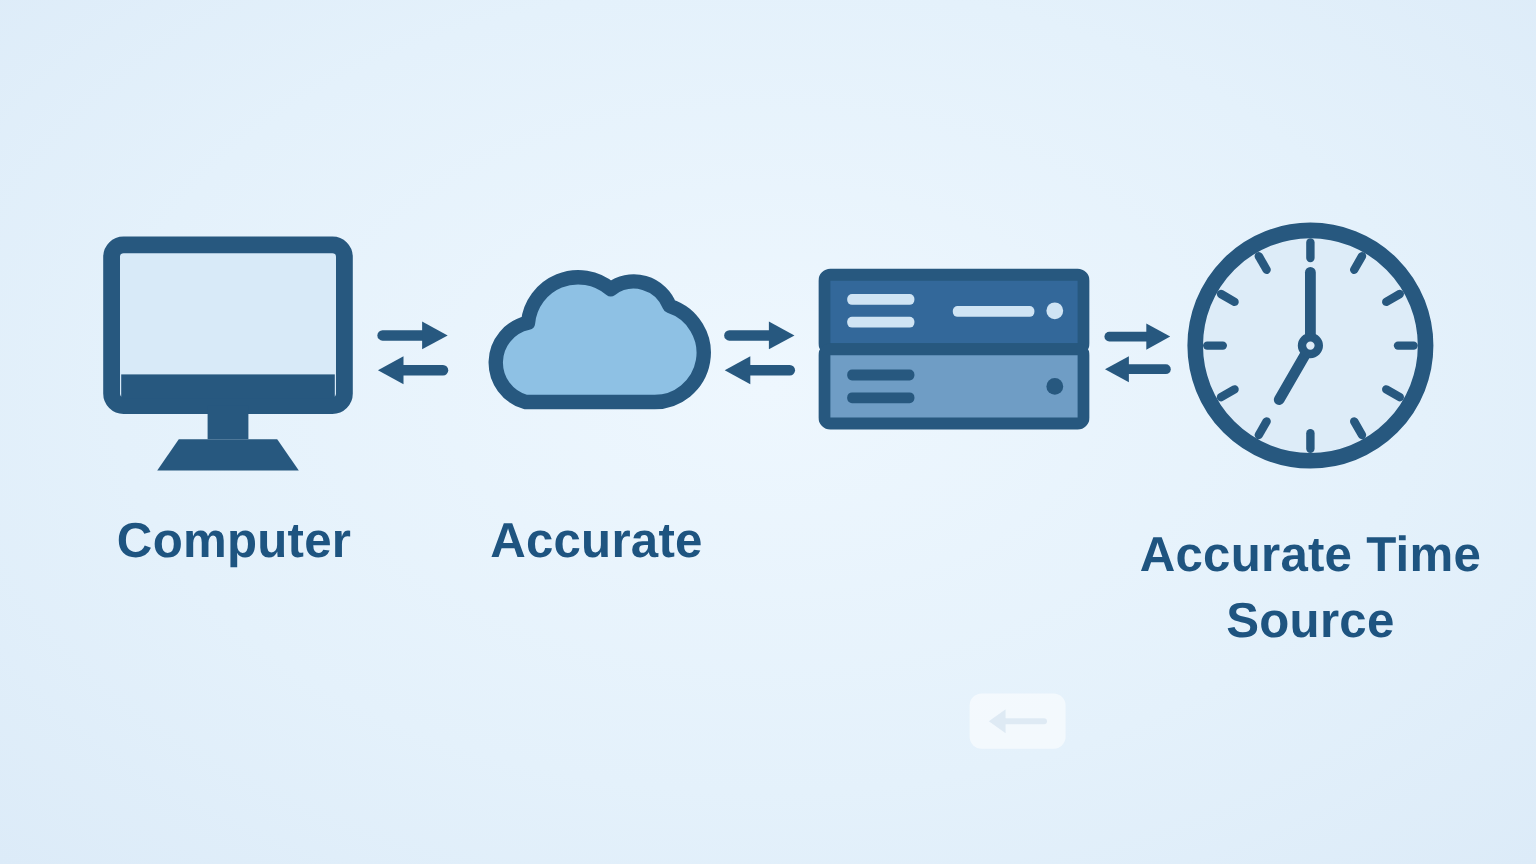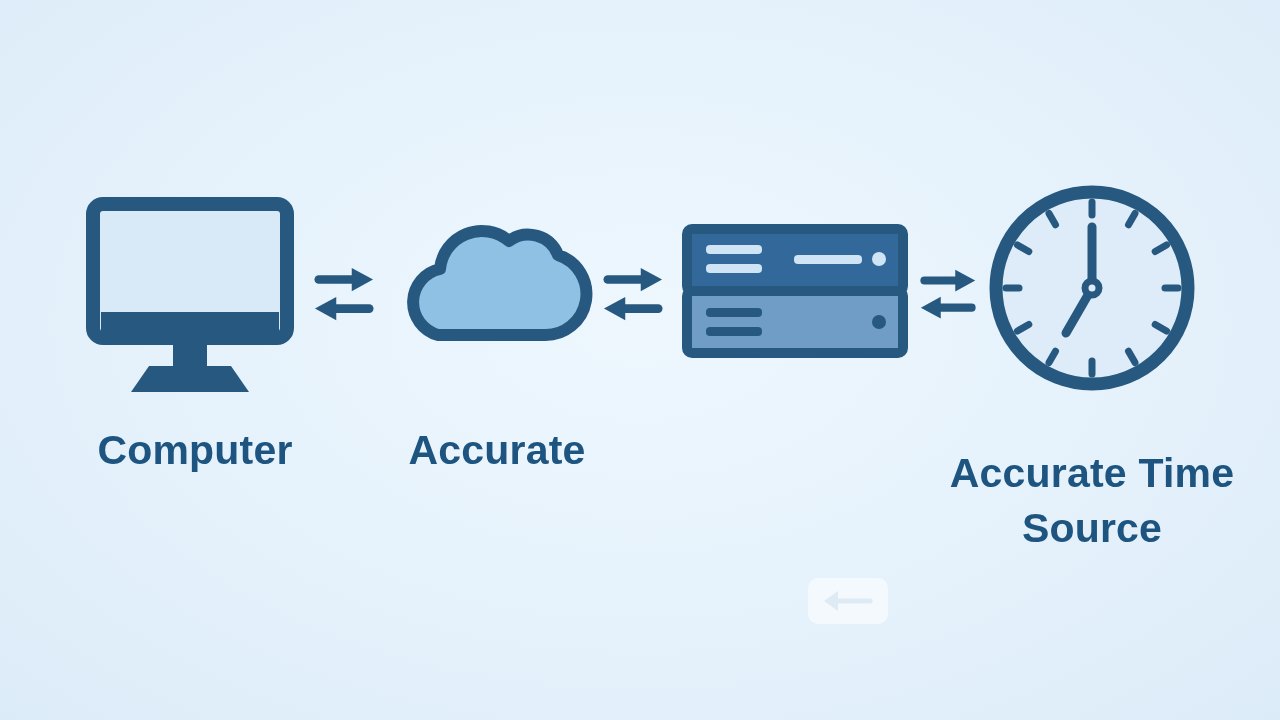--- a/index.html
+++ b/index.html
@@ -121,21 +121,21 @@
       <line x1="105" y1="105" x2="79" y2="150" stroke="#27587f" stroke-width="9" stroke-linecap="round"></line>
       <circle cx="105" cy="105" r="7" fill="#ddecf8" stroke="#27587f" stroke-width="7"></circle>
     </svg>
   </div>
 
   <div class="node-label" style="left:60px;top:423px;width:270px;">Computer</div>
 
   <div class="node-label" style="left:380px;top:423px;width:234px;">Accurate</div>
 
 
-  <div class="node-label" style="left:948px;top:446px;width:288px;">Accurate Time Source</div>
+  <div class="node-label" style="left:948px;top:435px;width:288px;">Accurate Time Source</div>
 
   <div class="ghost">
     <svg width="52" height="26" viewBox="0 0 52 26" style="opacity:0.35;">
       <line x1="14" y1="13" x2="48" y2="13" stroke="#b9cfe3" stroke-width="5" stroke-linecap="round"></line>
       <polygon points="16,3 2,13 16,23" fill="#b9cfe3"></polygon>
     </svg>
   </div>
 
 </div>
 

